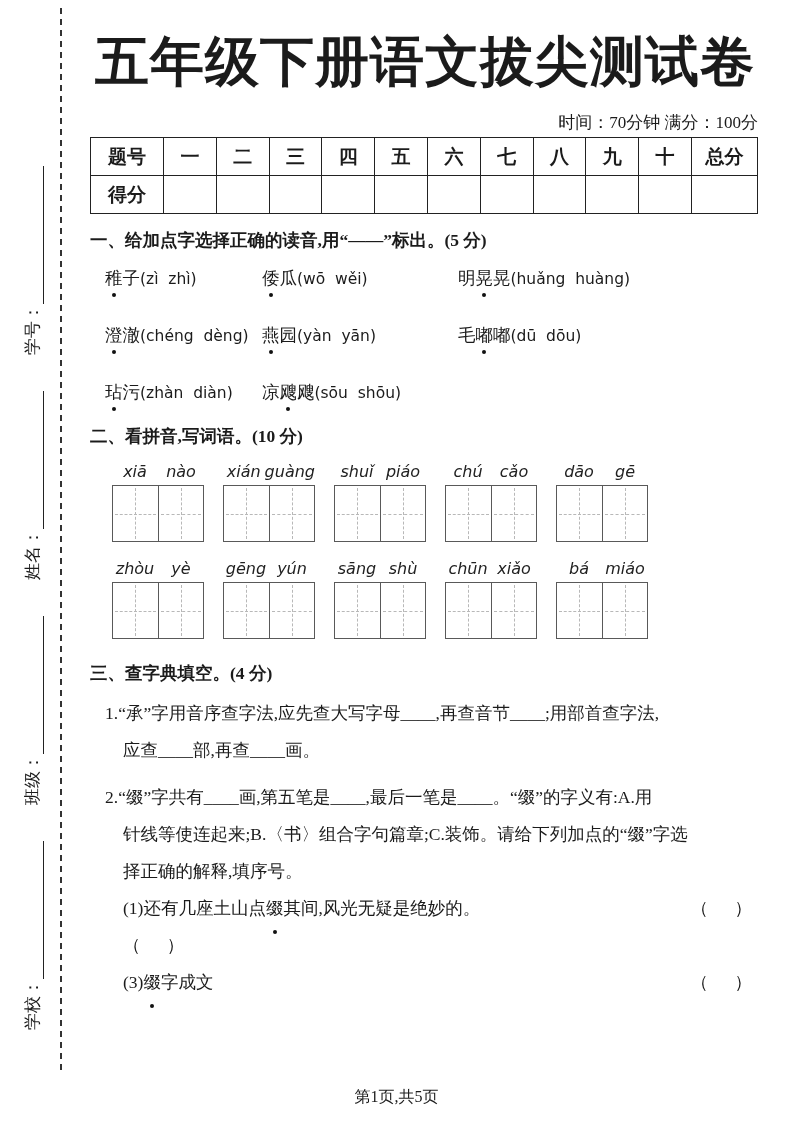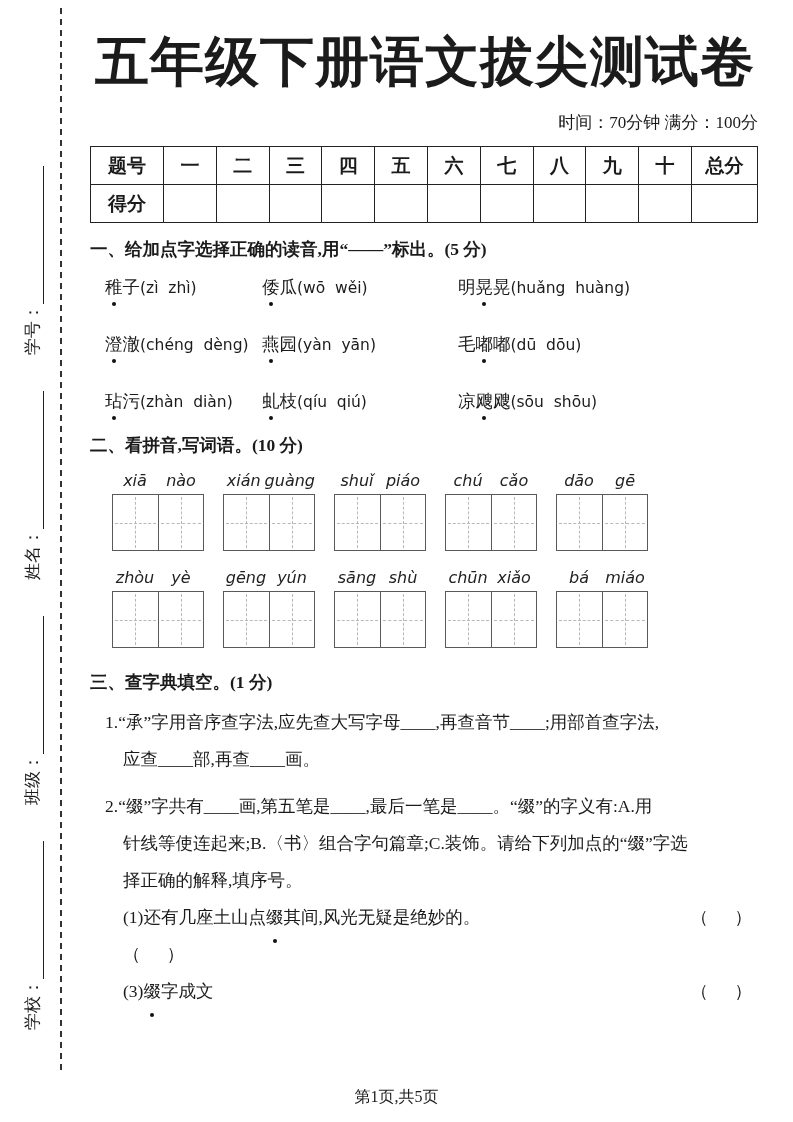--- a/index.html
+++ b/index.html
@@ -23,21 +23,21 @@
   .m-label { white-space:nowrap; }
   .m-blank { display:inline-block; width:138px; height:19px; border-bottom:1.6px solid #222; }
 
   
   .content { position:absolute; left:90px; top:0; width:670px; }
 
   .title { text-align:center; font-size:54px; font-weight:bold; margin:26px 0 0 0; letter-spacing:1px; }
   .subtitle { text-align:center; font-size:33px; font-weight:600; margin-top:16px; }
   .meta { text-align:right; font-size:17px; margin-top:12px; padding-right:2px; }
 
-  table.score { border-collapse:collapse; margin-top:12px; width:668px; table-layout:fixed; }
+  table.score { border-collapse:collapse; margin-top:3px; width:668px; table-layout:fixed; }
   table.score td {
     border:1.5px solid #222; height:37px; text-align:center; vertical-align:middle;
     font-size:19px; font-weight:bold; padding:0;
   }
 
   .q-heading { font-size:17.5px; font-weight:bold; margin:0; }
   .qh1 { margin-top:14px; }
   .qh2 { margin-top:20px; }
   .qh3 { margin-top:22px; }
 
@@ -148,21 +148,20 @@
 
   <p class="q-heading qh1">一、给加点字选择正确的读音,用“——”标出。(5 分)</p>
   <div class="q1-grid" id="q1-grid">
       <span class="q1-item"><span class="dotchar">稚</span><span>子</span><span class="pinyin">(zì  zhì)</span></span>
       <span class="q1-item"><span class="dotchar">倭</span><span>瓜</span><span class="pinyin">(wō  wěi)</span></span>
       <span class="q1-item"><span>明</span><span class="dotchar">晃</span><span>晃</span><span class="pinyin">(huǎng  huàng)</span></span>
       <span class="q1-item"><span class="dotchar">澄</span><span>澈</span><span class="pinyin">(chéng  dèng)</span></span>
       <span class="q1-item"><span class="dotchar">燕</span><span>园</span><span class="pinyin">(yàn  yān)</span></span>
       <span class="q1-item"><span>毛</span><span class="dotchar">嘟</span><span>嘟</span><span class="pinyin">(dū  dōu)</span></span>
       <span class="q1-item"><span class="dotchar">玷</span><span>污</span><span class="pinyin">(zhàn  diàn)</span></span>
-      <span class="q1-item"><span class="dotchar">虬</span><span>枝</span><span class="pinyin">(qíu  qiú)</span></span>
       <span class="q1-item"><span>凉</span><span class="dotchar">飕</span><span>飕</span><span class="pinyin">(sōu  shōu)</span></span>
     </div>
 
   <p class="q-heading qh2">二、看拼音,写词语。(10 分)</p>
   <div class="box-row row-1" id="q2-row-0">
       <div class="pbox">
         <div class="syls">
           <span>xiā</span>
           <span>nào</span>
         </div>
@@ -258,21 +257,21 @@
           <span>bá</span>
           <span>miáo</span>
         </div>
         <div class="tian">
           <div class="cell"></div>
           <div class="cell"></div>
         </div>
       </div>
     </div>
 
-  <p class="q-heading qh3">三、查字典填空。(1 分)</p>
+  <p class="q-heading qh3">三、查字典填空。(4 分)</p>
   <p class="q3-line q3-first">1.“承”字用音序查字法,应先查大写字母____,再查音节____;用部首查字法,</p>
   <p class="q3-line q3-cont">应查____部,再查____画。</p>
   <p class="q3-line q3-first">2.“缀”字共有____画,第五笔是____,最后一笔是____。“缀”的字义有:A.用</p>
   <p class="q3-line q3-cont">针线等使连起来;B.〈书〉组合字句篇章;C.装饰。请给下列加点的“缀”字选</p>
   <p class="q3-line q3-cont">择正确的解释,填序号。</p>
   <div id="q3-subs">
       <div class="q3-sub">
         <span><span>(1)还有几座土山点</span><span class="dotchar">缀</span><span>其间,风光无疑是绝妙的。</span></span>
         <span class="bracket">（      ）</span>
       </div>

